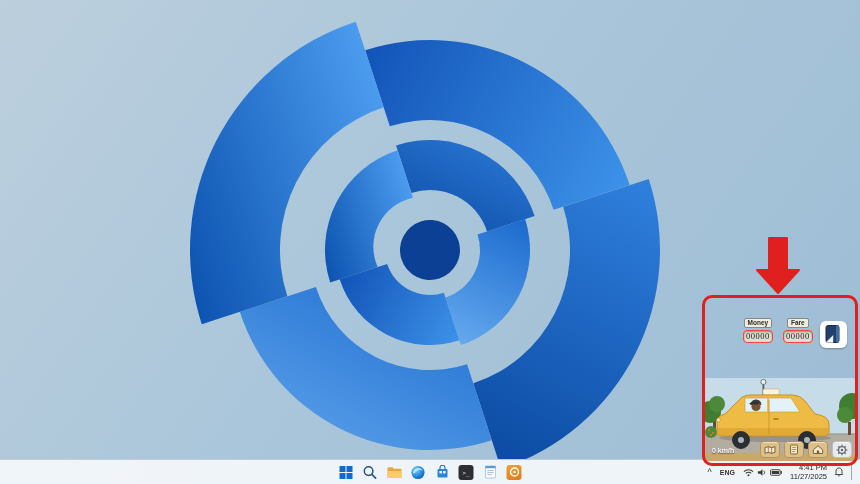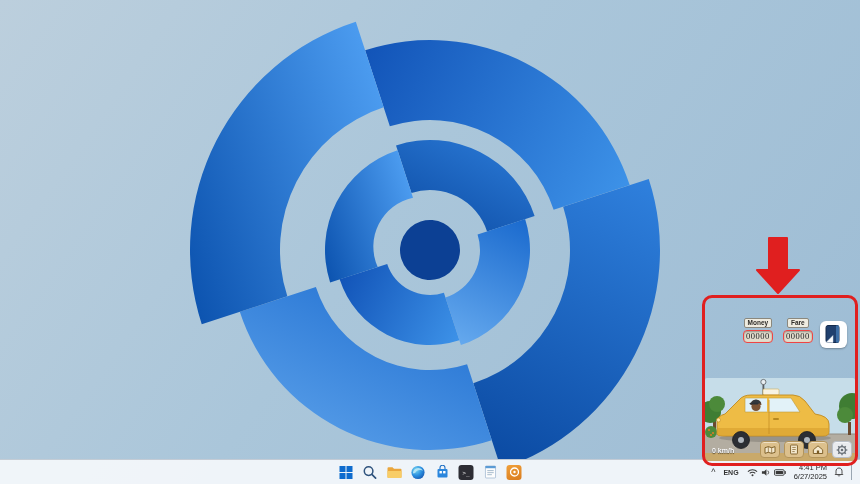--- a/index.html
+++ b/index.html
@@ -304,21 +304,21 @@
       </svg>
       <svg width="12" height="7" viewBox="0 0 13 7">
         <rect x="0.5" y="0.5" width="10.5" height="6" rx="1.2" fill="none" stroke="#3a3a3a" stroke-width="1"></rect>
         <rect x="1.8" y="1.8" width="8" height="3.4" rx="0.6" fill="#3a3a3a"></rect>
         <rect x="11.6" y="2" width="1.2" height="3" rx="0.4" fill="#3a3a3a"></rect>
       </svg>
     </div>
 
     <div class="clock">
       <div>4:41 PM</div>
-      <div>6/27/2025</div>
+      <div>11/27/2025</div>
     </div>
 
     <span class="bell">
       <svg width="10" height="10" viewBox="0 0 10 10">
         <path d="M5,1 C3,1 2,2.5 2,4.2 L2,6.5 L1.2,7.5 L8.8,7.5 L8,6.5 L8,4.2 C8,2.5 7,1 5,1 Z" fill="none" stroke="#3a3a3a" stroke-width="0.9"></path>
         <path d="M4,8.4 A1.1,1.1 0 0 0 6,8.4" stroke="#3a3a3a" fill="none" stroke-width="0.9"></path>
       </svg>
     </span>
 
     <span class="show-desktop"></span>

